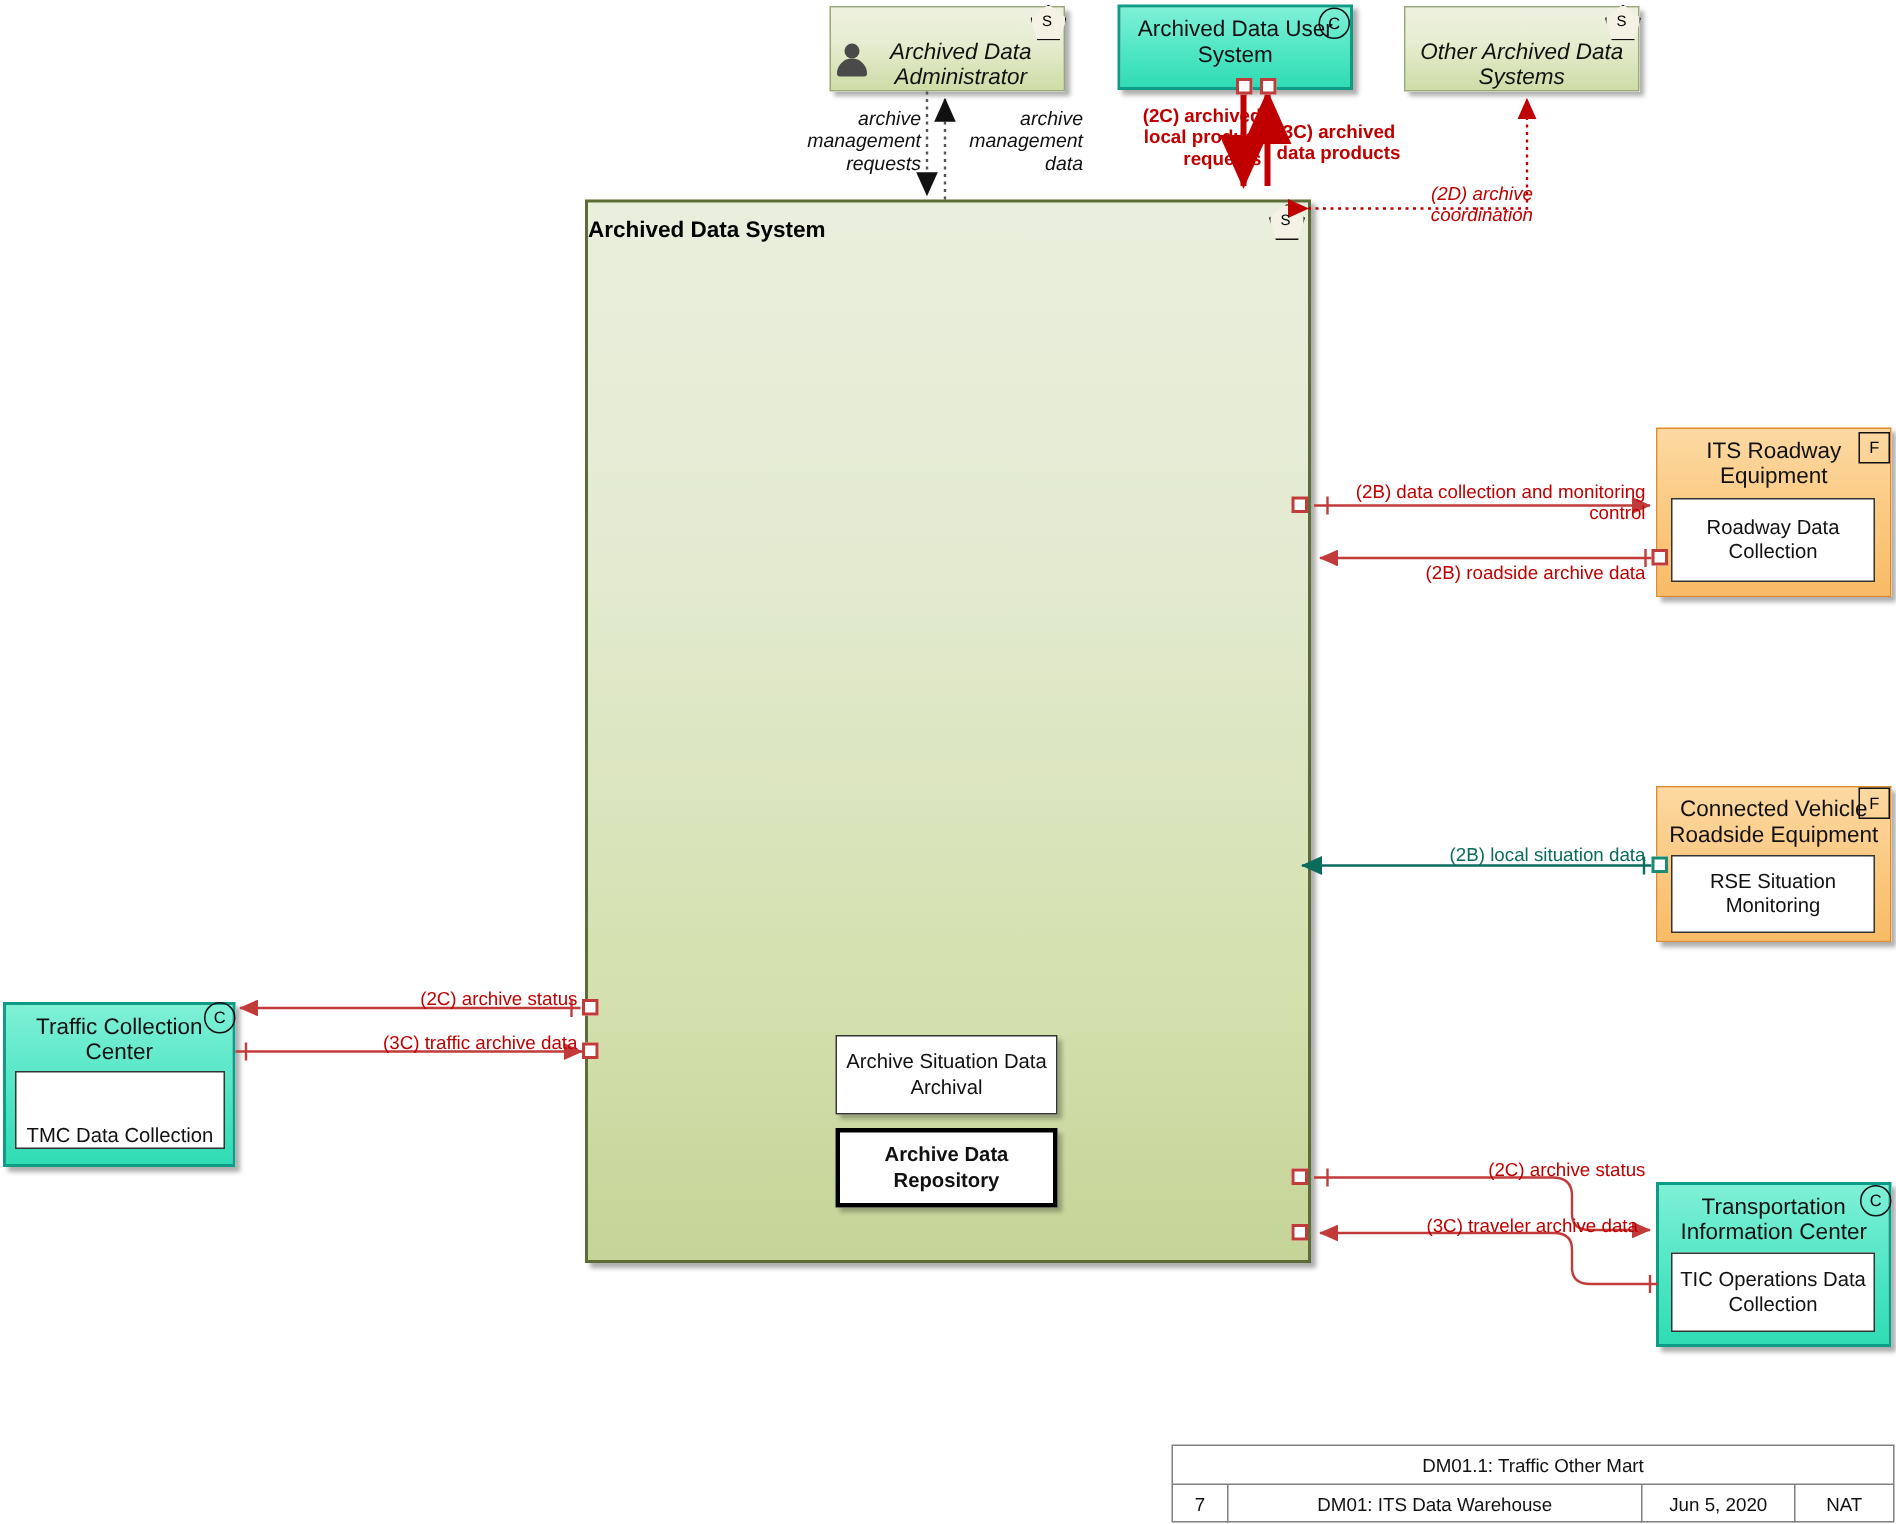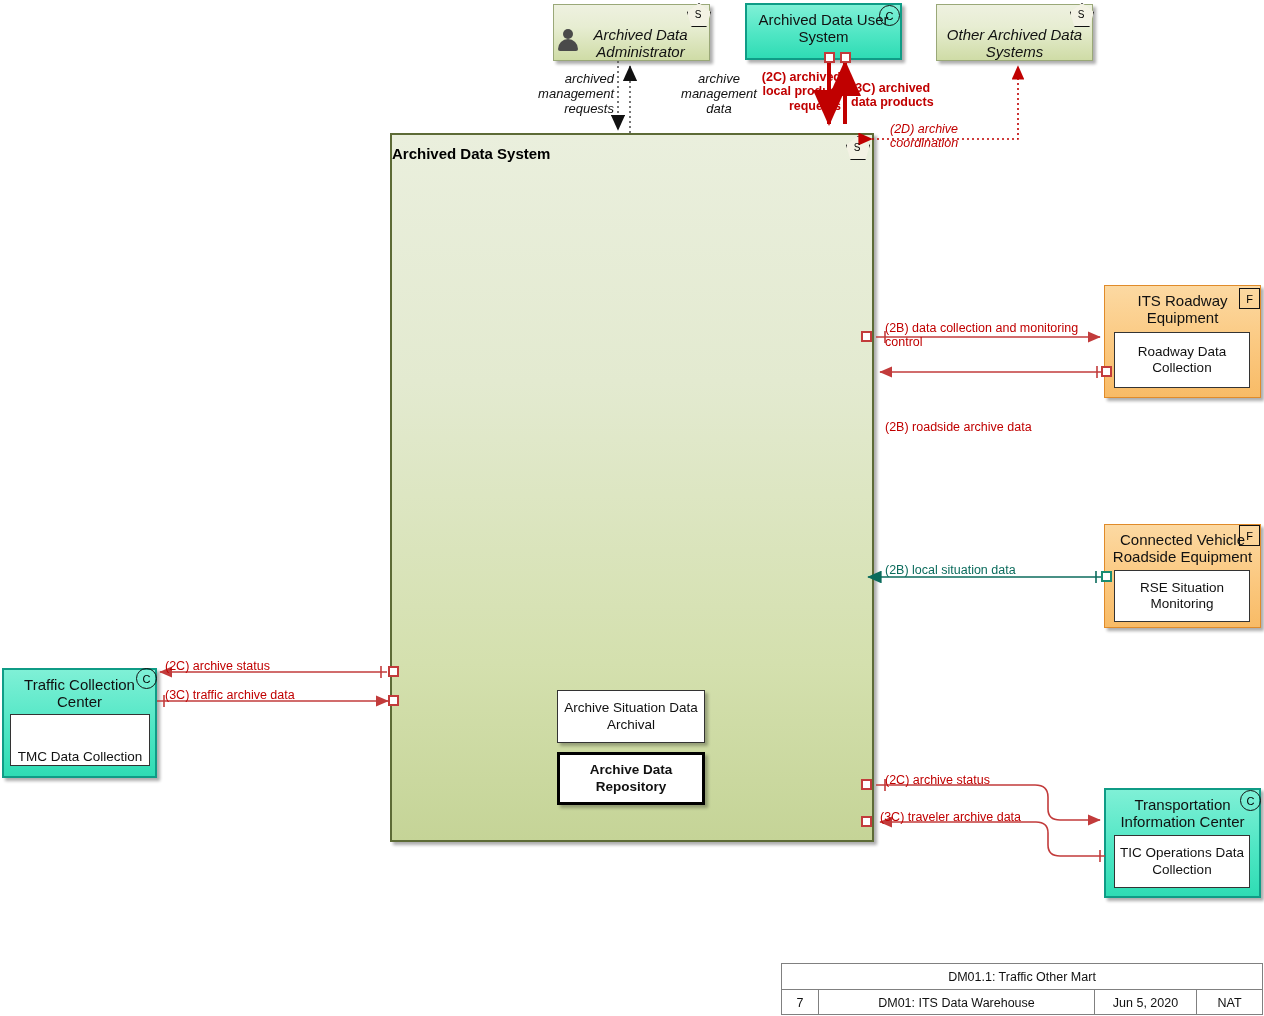--- a/index.html
+++ b/index.html
@@ -63,21 +63,21 @@
   .badge.pent span{position:relative;z-index:2;font-size:10px;}
 
   
   .person{position:absolute;width:22px;height:24px;}
   .person .head{position:absolute;left:6px;top:1px;width:10px;height:10px;
         border-radius:50%;background:#4a4a4a;}
   .person .body{position:absolute;left:1px;top:11px;width:20px;height:12px;
         border-radius:10px 10px 2px 2px;background:#4a4a4a;}
 
   
-  .lbl{position:absolute;font-size:12.5px;color:#c00000;text-align:left;line-height:1.15;}
+  .lbl{position:absolute;font-size:12.5px;color:#c00000;text-align:right;line-height:1.15;}
   .lbl.bold{font-weight:bold;}
   .lbl.teal-l{color:#0b6b5c;}
   .lbl.blk{color:#111;font-style:italic;font-size:13px;}
   .lbl.ital{font-style:italic;}
 
   
   .port{position:absolute;width:11px;height:11px;background:#fff;border:2px solid #c23b3b;box-sizing:border-box;}
   .port.teal-p{border-color:#1a8c72;}
 
   
@@ -232,30 +232,30 @@
   <div class="port" style="left:861px;top:331px;"></div>
   <div class="port" style="left:1101px;top:366px;"></div>
   <div class="port teal-p" style="left:1101px;top:571px;"></div>
   <div class="port" style="left:388px;top:666px;"></div>
   <div class="port" style="left:388px;top:695px;"></div>
   <div class="port" style="left:861px;top:779px;"></div>
   <div class="port" style="left:861px;top:816px;"></div>
   <div class="port" style="left:824px;top:52px;"></div>
   <div class="port" style="left:840px;top:52px;"></div>
 
-  <div class="lbl blk" style="left:514px;top:72px;width:100px;text-align:right;">archived management requests</div>
-  <div class="lbl blk" style="left:668px;top:72px;width:102px;text-align:center;">archive management data</div>
+  <div class="lbl blk" style="left:514px;top:72px;width:100px;text-align:right;">archive management requests</div>
+  <div class="lbl blk" style="left:620px;top:72px;width:102px;text-align:right;">archive management data</div>
 
   <div class="lbl bold" style="left:736px;top:70px;width:105px;text-align:right;">(2C) archived local product requests</div>
   <div class="lbl bold" style="left:851px;top:81px;width:100px;text-align:left;">(3C) archived data products</div>
 
   <div class="lbl ital" style="left:890px;top:122px;width:132px;">(2D) archive coordination</div>
 
   <div class="lbl" style="left:885px;top:321px;width:212px;">(2B) data collection and monitoring control</div>
-  <div class="lbl" style="left:885px;top:375px;width:212px;margin-top:45px;">(2B) roadside archive data</div>
+  <div class="lbl" style="left:885px;top:375px;width:212px;">(2B) roadside archive data</div>
 
   <div class="lbl teal-l" style="left:885px;top:563px;width:212px;">(2B) local situation data</div>
 
   <div class="lbl" style="left:165px;top:659px;width:220px;">(2C) archive status</div>
   <div class="lbl" style="left:165px;top:688px;width:220px;">(3C) traffic archive data</div>
 
   <div class="lbl" style="left:885px;top:773px;width:212px;">(2C) archive status</div>
   <div class="lbl" style="left:880px;top:810px;width:212px;">(3C) traveler archive data</div>
 
   <div class="legend" style="left:781px;top:963px;width:482px;height:52px;">

